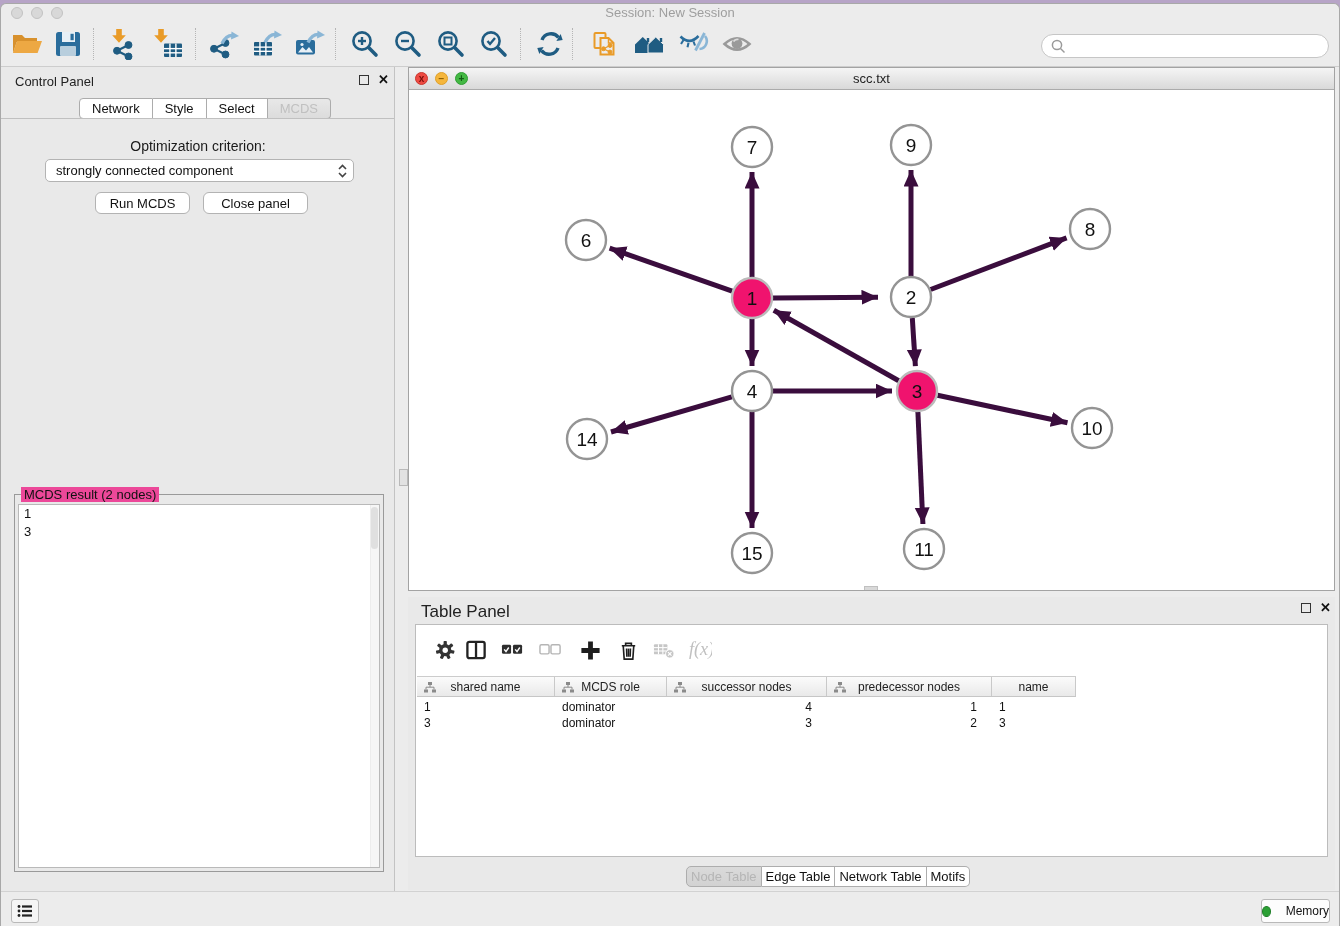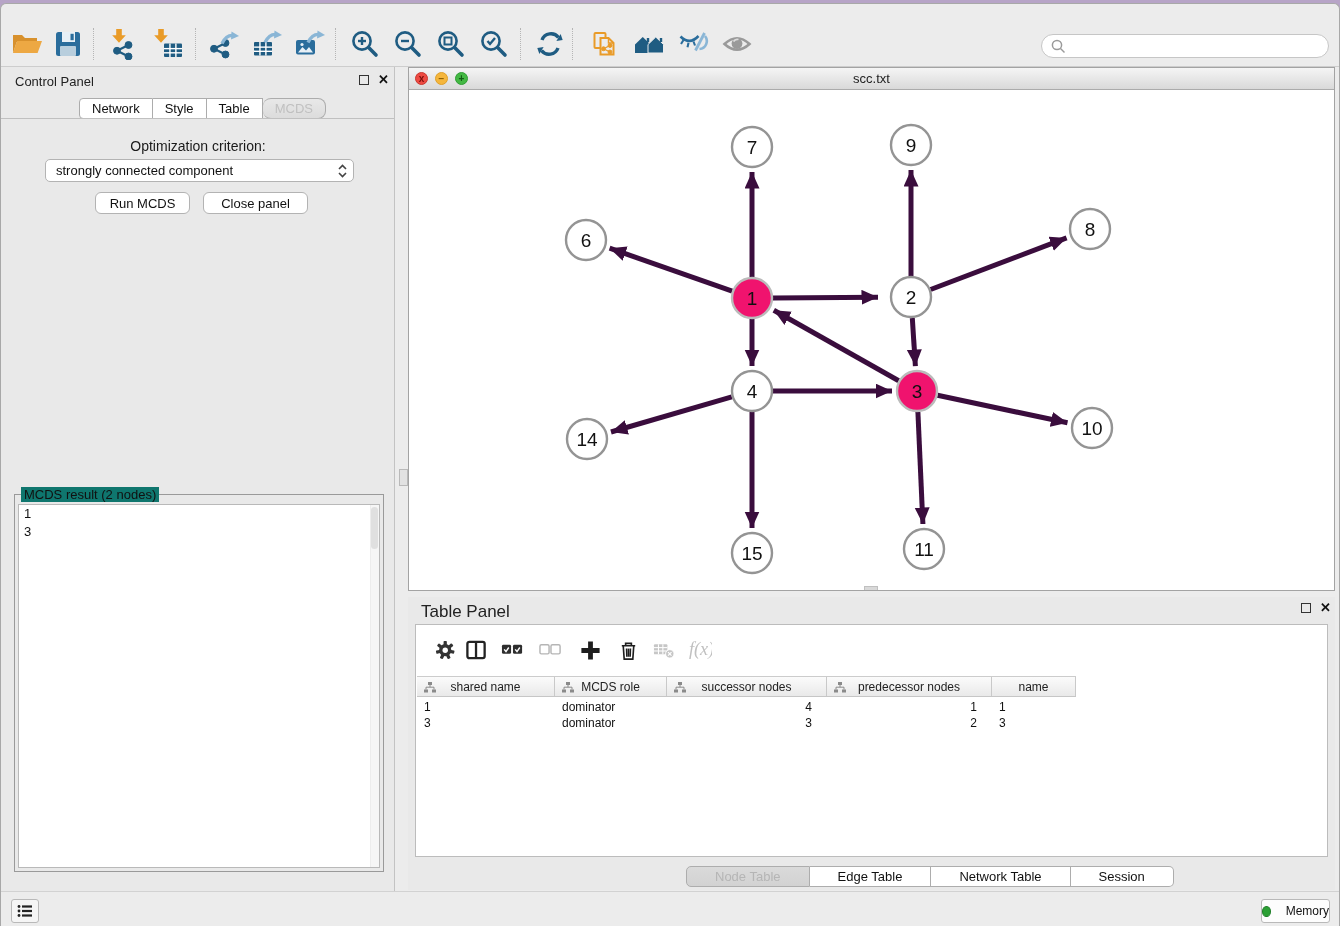--- a/index.html
+++ b/index.html
@@ -15,28 +15,28 @@
   .searchbox { position:absolute; left:1040px; top:12px; width:288px; height:24px; background:#fff; border:1px solid #c6c6c6; border-radius:12px; display:flex; align-items:center; padding-left:9px; }
   .control-panel { position:absolute; left:0; top:63px; width:394px; height:824px; background:#e9e9e9; border-right:1px solid #c3c3c3; }
   .cp-title { position:absolute; left:14px; top:7px; font-size:13px; color:#222; }
   .panel-btns { position:absolute; display:flex; gap:9px; align-items:center; }
   .float-icon { width:10px; height:10px; border:1.6px solid #333; background:transparent; }
   .close-icon { font-size:13px; font-weight:bold; color:#111; line-height:10px; }
   .cp-tabs { position:absolute; left:78px; top:31px; display:flex; }
   .cp-tab { height:21px; font-size:13px; padding:2px 12px 0; background:#fff; border:1px solid #acacac; border-left:none; color:#111; text-align:left; }
   .cp-tab:first-child { border-left:1px solid #acacac; border-radius:4px 0 0 4px; }
   .cp-tab:last-child { border-radius:0 4px 4px 0; }
-  .cp-tab.selected { background:linear-gradient(#e8e8e8,#dcdcdc); color:#c0c0c0;border-radius:8px; }
+  .cp-tab.selected { background:linear-gradient(#e8e8e8,#dcdcdc); color:#c0c0c0; }
   .cp-body-line { position:absolute; left:0; top:51px; width:100%; border-top:1px solid #c0c0c0; }
   .opt-label { position:absolute; left:0; top:71px; width:394px; text-align:center; font-size:14px; color:#1a1a1a; }
   .dropdown { position:absolute; left:44px; top:92px; width:309px; height:23px; background:#fff; border:1px solid #b3b3b3; border-radius:5px; font-size:13px; color:#111; display:flex; align-items:center; padding-left:10px; }
   .dd-ctrl { position:absolute; right:5px; top:4px; }
   .btn { position:absolute; height:22px; background:#fff; border:1px solid #b3b3b3; border-radius:6px; font-size:13px; color:#111; display:flex; align-items:center; justify-content:center; }
   .fieldset { position:absolute; left:13px; top:427px; width:370px; height:378px; border:1px solid #9a9a9a; }
-  .legend { position:absolute; left:6px; top:-8px; background:#0f766e; padding:0 3px; font-size:13px; color:#111; }
+  .legend { position:absolute; left:6px; top:-8px; background:#ec4899; padding:0 3px; font-size:13px; color:#111; }
   .fs-white { position:absolute; left:3px; top:9px; right:3px; bottom:3px; background:#fff; border:1px solid #b9b9b9; }
   .fs-line { font-size:13px; color:#111; padding-left:5px; line-height:18px; }
   .fs-scroll { position:absolute; right:0px; top:0px; width:9px; bottom:0px; background:#f6f6f6; border-left:1px solid #ededed; }
   .fs-thumb { position:absolute; right:1px; top:2px; width:7px; height:42px; background:#e0e0e0; border-radius:4px; }
   .net-window { position:absolute; left:407px; top:63px; width:927px; height:524px; background:#fff; border:1px solid #a3a3a3; }
   .net-titlebar { position:absolute; left:0; top:0; width:100%; height:22px; background:linear-gradient(#f5f5f5,#d9d9d9); border-bottom:1px solid #ababab; }
   .net-lights { position:absolute; left:6px; top:4px; display:flex; gap:7px; }
   .nlight { width:13px; height:13px; border-radius:50%; font-size:10px; font-weight:bold; display:flex; align-items:center; justify-content:center; line-height:11px; }
   .net-title { position:absolute; left:0; right:0; top:3px; text-align:center; font-size:13px; color:#222; }
   .net-resize { position:absolute; left:455px; bottom:0px; width:14px; height:4px; background:#d9d9d9; border:1px solid #c0c0c0; border-bottom:none;}
@@ -44,33 +44,41 @@
   .table-panel { position:absolute; left:407px; top:593px; width:927px; height:293px; background:#e9e9e9; }
   .tp-title { position:absolute; left:13px; top:5px; font-size:17px; color:#222; }
   .tp-white { position:absolute; left:7px; top:27px; width:913px; height:233px; background:#fff; border:1px solid #bcbcbc; }
   .tp-toolbar-icon { position:absolute; top:14px; width:26px; height:26px; display:flex; align-items:flex-start; justify-content:center; }
   .thead { position:absolute; left:1px; top:51px; height:21px; display:flex; background:linear-gradient(#fbfbfb,#e9e9e9); border-top:1px solid #cccccc; border-bottom:1px solid #c6c6c6; }
   .th { position:relative; height:100%; border-right:1px solid #c9c9c9; display:flex; align-items:center; justify-content:center; gap:5px; font-size:12px; color:#222; }
   .th .ticon { position:absolute; left:7px; top:5px; }
   .trow { position:absolute; height:16px; font-size:12px; color:#111; }
   .td { position:absolute; top:0; height:16px; display:flex; align-items:center; }
   .bt-tabs { position:absolute; left:278px; top:269px; display:flex; }
-  .bt-tab { height:21px; font-size:13px; padding:2px 28px 0; background:#fff; border:1px solid #adadad; border-left:none; color:#111; }
+  .bt-tab { height:21px; font-size:13px; padding:2px 4px 0; background:#fff; border:1px solid #adadad; border-left:none; color:#111; }
   .bt-tab:first-child { border-left:1px solid #adadad; border-radius:5px 0 0 5px; }
   .bt-tab:last-child { border-radius:0 5px 5px 0; }
   .bt-tab.selected { background:linear-gradient(#dadada,#d2d2d2); color:#b5b5b5; }
   .statusbar { position:absolute; left:0; top:887px; width:100%; height:36px; background:#ececec; border-top:1px solid #d2d2d2; }
   .sb-left-btn { position:absolute; left:10px; top:7px; width:28px; height:24px; background:#f5f5f5; border:1px solid #b9b9b9; border-radius:3px; display:flex; align-items:center; justify-content:center; }
   .memory-btn { position:absolute; right:9px; top:7px; width:69px; height:24px; background:#fdfdfd; border:1px solid #b9b9b9; border-radius:3px; display:flex; align-items:center; justify-content:space-between; gap:5px; font-size:12px; color:#111; }
   .mem-dot { width:9px; height:11px; border-radius:50%; background:#2ca035; border:1px solid #1d7d26; }
 </style>
 </head>
 <body>
 
 <div class="window">
+  <div class="titlebar">
+    <div class="lights">
+      <span class="light"></span>
+      <span class="light"></span>
+      <span class="light"></span>
+    </div>
+    <div class="win-title">Session: New Session</div>
+  </div>
 
   <div class="toolbar" id="main-toolbar">
     <div class="searchbox" id="searchbox">
         <svg width="15" height="15" viewBox="0 0 15 15">
           <circle cx="6" cy="6" r="4.6" fill="none" stroke="#9a9a9a" stroke-width="1.5"></circle>
           <line x1="9.5" y1="9.5" x2="13.5" y2="13.5" stroke="#9a9a9a" stroke-width="1.5"></line>
         </svg>
       </div>
   <div class="tb-icon" style="left: 8px;">
         <svg width="32" height="32" viewBox="0 0 32 32">
@@ -251,21 +259,21 @@
 
   <div class="control-panel">
     <div class="cp-title">Control Panel</div>
     <div class="panel-btns" style="left:358px; top:8px;">
       <span class="float-icon"></span>
       <span class="close-icon">✕</span>
     </div>
     <div class="cp-tabs" id="cp-tabs">
         <div class="cp-tab">Network</div>
         <div class="cp-tab">Style</div>
-        <div class="cp-tab">Table</div>
+        <div class="cp-tab">Select</div>
         <div class="cp-tab selected">MCDS</div>
       </div>
     <div class="cp-body-line"></div>
     <div class="opt-label">Optimization criterion:</div>
     <div class="dropdown">
       <span>strongly connected component</span>
       <span class="dd-ctrl">
         <svg width="11" height="14" viewBox="0 0 11 14">
             <path d="M2 5 L5.5 1.5 L9 5" fill="none" stroke="#444" stroke-width="1.6"></path>
             <path d="M2 9 L5.5 12.5 L9 9" fill="none" stroke="#444" stroke-width="1.6"></path>
@@ -509,21 +517,21 @@
         <div class="tp-toolbar-icon" style="left: 271px;">
           <svg width="23" height="23" viewBox="0 0 24 24">
             <text x="0" y="17" font-family="Liberation Serif,serif" font-style="italic" font-size="19" fill="#c0c0c0">f(x)</text>
           </svg>
         </div>
       </div>
     <div class="bt-tabs" id="bt-tabs">
         <div class="bt-tab selected">Node Table</div>
         <div class="bt-tab">Edge Table</div>
         <div class="bt-tab">Network Table</div>
-        <div class="bt-tab">Session</div>
+        <div class="bt-tab">Motifs</div>
       </div>
   </div>
 
   <div class="statusbar">
     <div class="sb-left-btn">
       <svg width="16" height="14" viewBox="0 0 16 14">
           <g fill="#222">
             <circle cx="2" cy="2.5" r="1.4"></circle>
             <circle cx="2" cy="7" r="1.4"></circle>
             <circle cx="2" cy="11.5" r="1.4"></circle>

